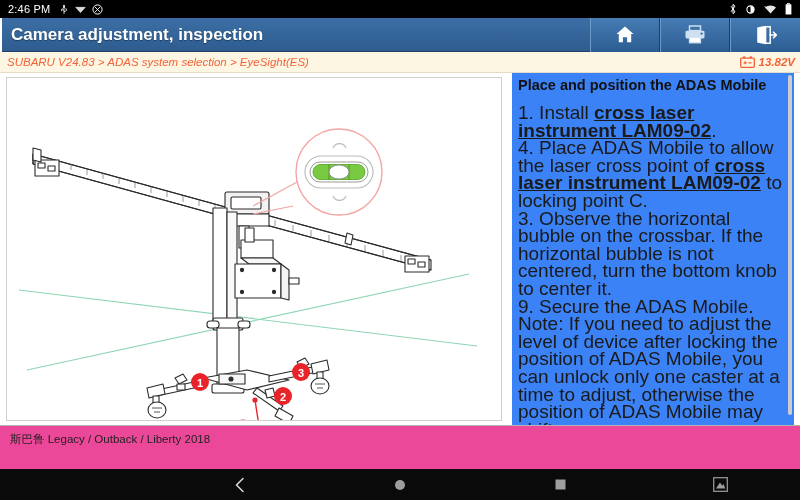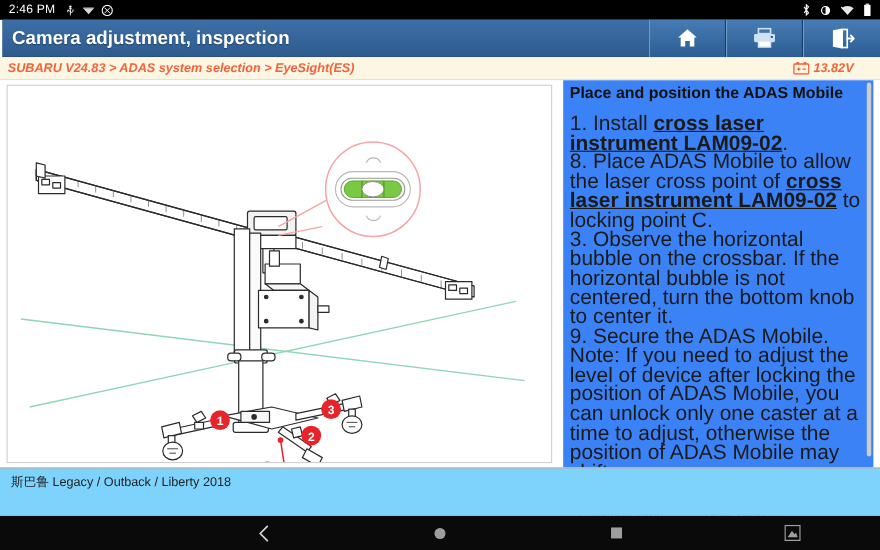--- a/index.html
+++ b/index.html
@@ -48,24 +48,23 @@
   
   .breadcrumb-bar {
     position: absolute; top: 52px; left: 0; width: 800px; height: 21px;
     background: #fdf6e3;
     border-bottom: 1px solid #e4dcc4;
     display: flex; align-items: center;
   }
   .breadcrumb {
     color: #f4623a; font-size: 11.5px; font-style: italic; margin-left: 7px;
     white-space: nowrap;
-    font-weight: bold;
   }
   .voltage-wrap {
-    margin-left: auto; margin-right: 24px; display: flex; align-items: flex-start; gap: 4px;
+    margin-left: auto; margin-right: 5px; display: flex; align-items: flex-start; gap: 4px;
   }
   .voltage {
     color: #f4623a; font-size: 11.5px; font-style: italic; font-weight: bold;
   }
 
   
   .content {
     position: absolute; top: 73px; left: 0; width: 800px; height: 352px;
     background: #ffffff;
   }
@@ -103,21 +102,21 @@
     background: transparent;
   }
   .scroll-thumb {
     position: absolute; right: 1px; top: 2px; width: 4px; height: 340px;
     background: #cdcdcd; border-radius: 2px;
   }
 
   
   .vehicle-bar {
     position: absolute; top: 425px; left: 0; width: 800px; height: 44px;
-    background: #7dd3fc; border-top: 1px solid #b3b3b3;
+    background: #ec4899; border-top: 1px solid #b3b3b3;
     padding: 5px 0 0 10px;
   }
   .vehicle-line { font-size: 11.5px; color: #1f1f1f; line-height: 16px; }
 
   
   .navbar {
     position: absolute; top: 469px; left: 0; width: 800px; height: 31px;
     background: #0a0a0a;
     display: flex; align-items: center;
   }
@@ -364,21 +363,21 @@
             <text x="236" y="355.5" font-family="Liberation Sans, sans-serif" font-size="12" font-weight="bold" fill="#ffffff" text-anchor="middle">C</text>
           </g>
         </g>
       </svg>
     </div>
 
     <div class="text-panel">
       <div class="instr-title">Place and position the ADAS Mobile</div>
       <div class="instr-body">
         <span class="ln"><span>1. Install </span><b class="link">cross laser instrument LAM09-02</b><span>.</span></span>
-        <span class="ln"><span>8. Place ADAS Mobile to allow the laser cross point of </span><b class="link">cross laser instrument LAM09-02</b><span> to locking point C.</span></span>
+        <span class="ln"><span>4. Place ADAS Mobile to allow the laser cross point of </span><b class="link">cross laser instrument LAM09-02</b><span> to locking point C.</span></span>
         <span class="ln">3. Observe the horizontal bubble on the crossbar. If the horizontal bubble is not centered, turn the bottom knob to center it.</span>
         <span class="ln">9. Secure the ADAS Mobile.</span>
         <span class="ln">Note: If you need to adjust the level of device after locking the position of ADAS Mobile, you can unlock only one caster at a time to adjust, otherwise the position of ADAS Mobile may shift.</span>
       </div>
       <div class="scroll-track">
         <div class="scroll-thumb"></div>
       </div>
     </div>
 
     <div class="step-buttons">

